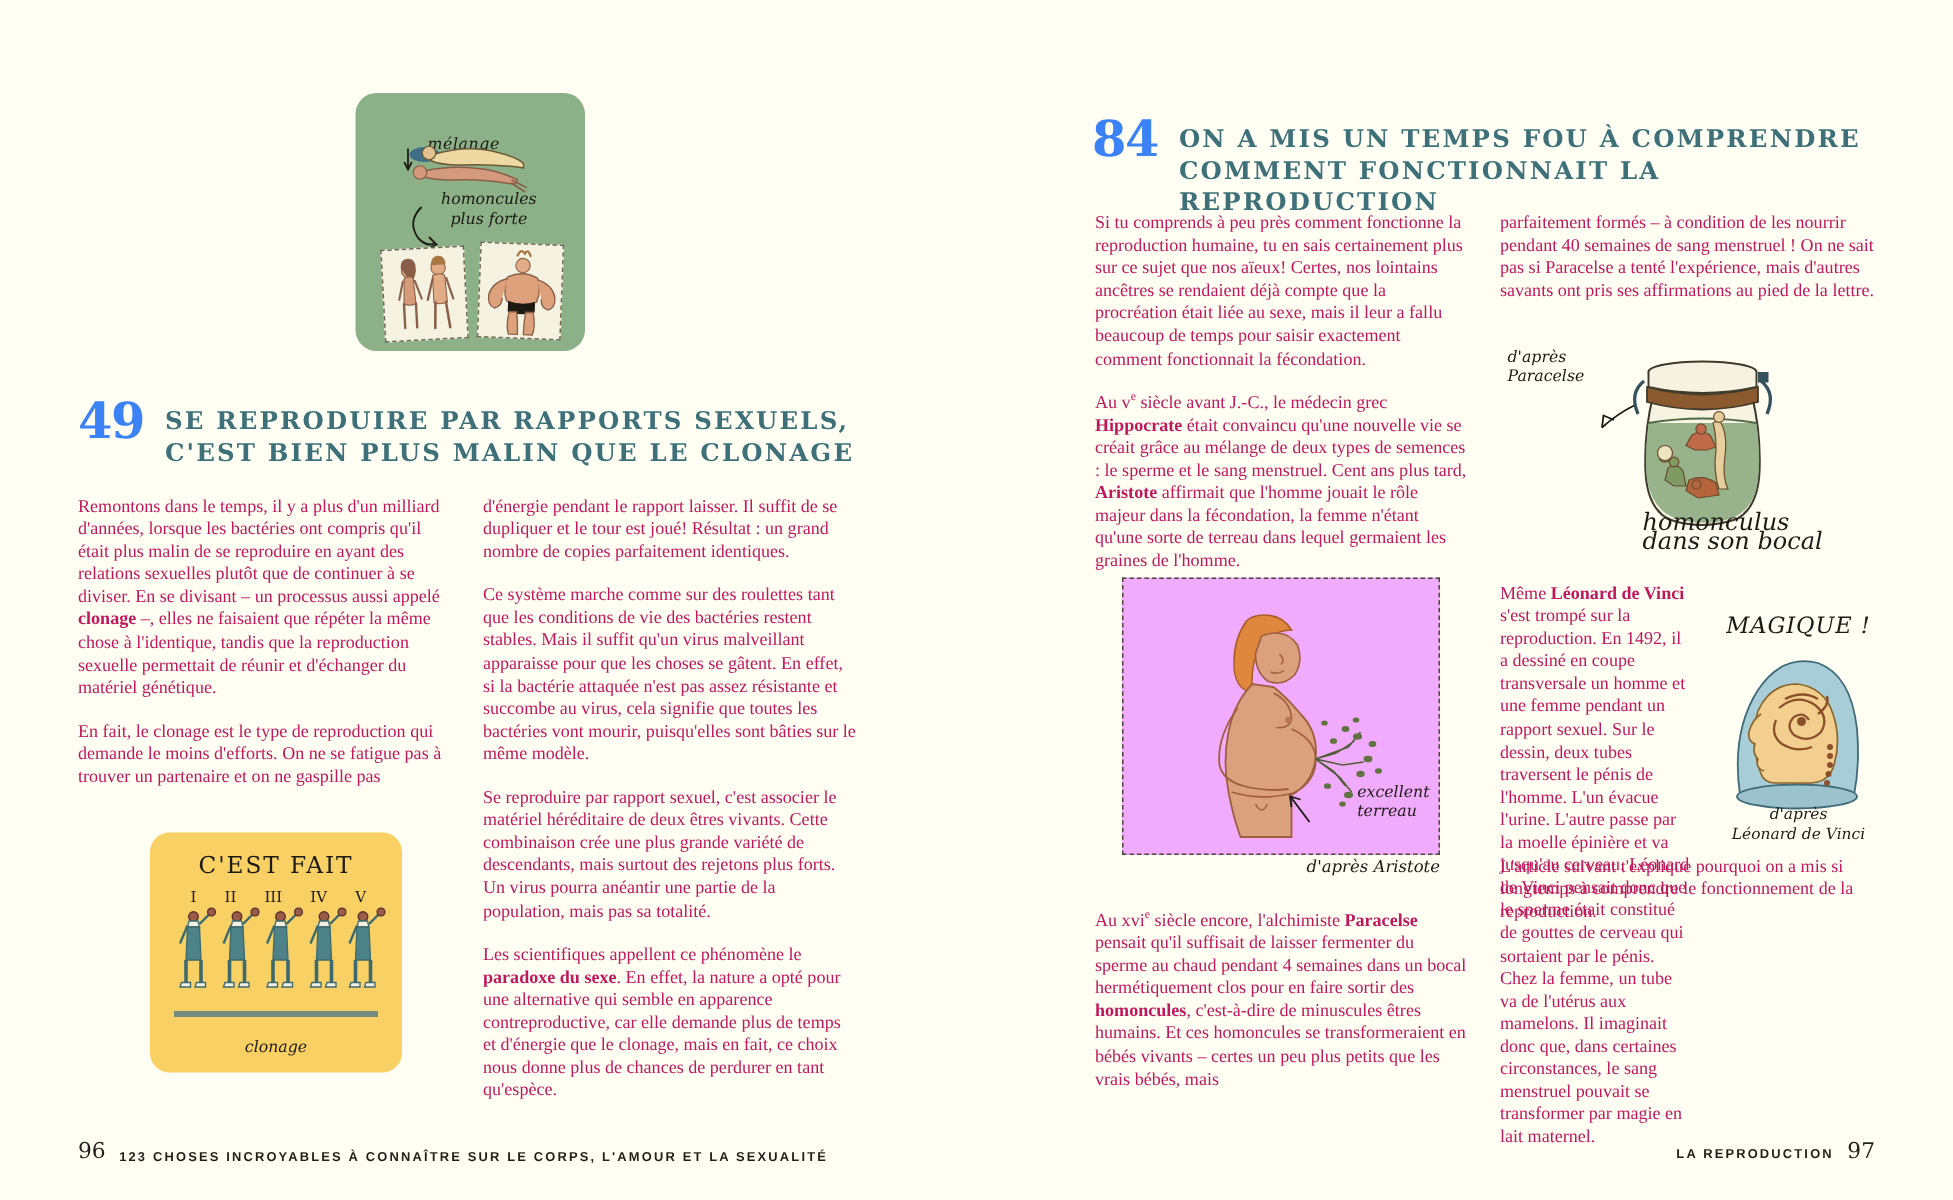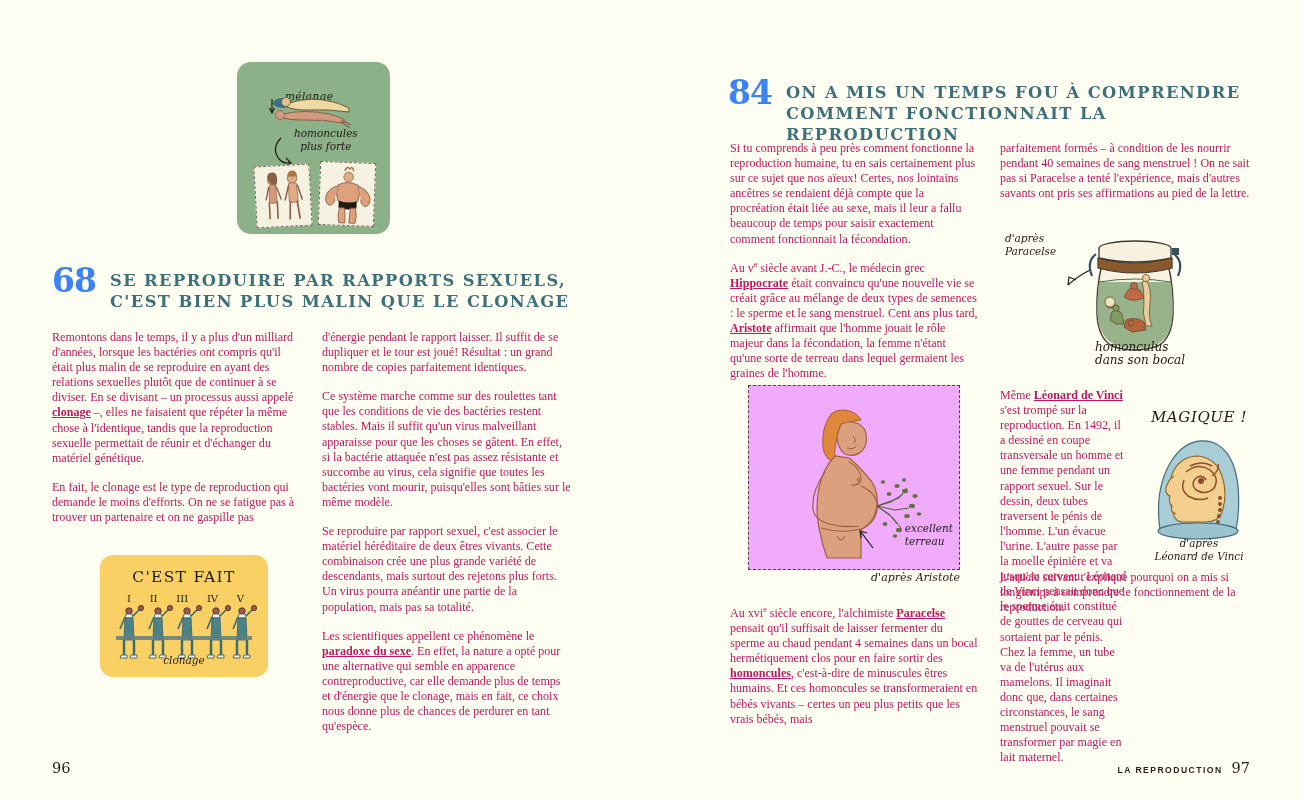--- a/index.html
+++ b/index.html
@@ -50,21 +50,21 @@
   .col {
     position: absolute;
     font-family: "Liberation Serif", serif;
     font-size: 12.05px;
     line-height: 15.1px;
     color: #be185d;
     text-align: left;
   }
   .col p { margin: 0 0 14px 0; }
   .col p:last-child { margin-bottom: 0; }
-  .col b { font-weight: bold; text-decoration: underline; }
+  .col b { font-weight: bold; }
   sup { font-size: 8px; vertical-align: super; line-height: 0; }
 
   
   .footer {
     position: absolute;
     bottom: 24px;
     display: flex;
     align-items: baseline;
     gap: 9px;
     font-family: "Liberation Sans", sans-serif;
@@ -110,21 +110,21 @@
     background: #f6f2e2;
     border: 1.4px dashed #6e6a58;
   }
   .pf1 { left: 18px; top: 103px; width: 56px; height: 62px; transform: rotate(-3deg); }
   .pf2 { left: 82px; top: 100px; width: 56px; height: 64px; transform: rotate(2.2deg); }
 
   
   .yellow-card {
     position: absolute;
     left: 100px; top: 555px;
-    width: 168px; height: 122px;
+    width: 168px; height: 160px;
     background: #f8d064;
     border-radius: 13px;
   }
   .cef-title {
     position: absolute; top: 13px; left: 0; right: 0;
     text-align: center;
     font-family: "DejaVu Serif", serif;
     font-size: 15.5px; letter-spacing: 1.3px; color: #1d1a14;
   }
   .roman-row {
@@ -155,21 +155,21 @@
   }
   .excellent-label {
     position: absolute; right: 6px; bottom: 22px;
     font-size: 10.5px; line-height: 12.5px; text-align: left;
     white-space: pre-line;
   }
 
   
   .jar-box { position: absolute; left: 1000px; top: 228px; width: 255px; height: 150px; }
   .jar-apres { position: absolute; left: 5px; top: 4px; font-size: 10.5px; line-height: 12.5px; white-space: pre-line; }
-  .jar-caption { position: absolute; left: 95px; top: 113px; font-size: 12px; line-height: 13px; white-space: pre-line; }
+  .jar-caption { position: absolute; left: 95px; top: 113px; font-size: 16px; line-height: 13px; white-space: pre-line; }
 
   
   .mag-box { position: absolute; left: 1140px; top: 392px; width: 118px; height: 170px; }
   .mag-title {
     position: absolute; top: 16px; left: 0; right: 0; text-align: center;
     font-family: "DejaVu Serif", serif; font-size: 15px; letter-spacing: .6px; color: #1d1a14;
   }
   .mag-caption {
     position: absolute; bottom: 0; left: 0; right: 0; text-align: center;
     font-size: 10.3px; line-height: 12.5px; white-space: pre-line;
@@ -227,21 +227,21 @@
         <path d="M18 23 Q8 26 6 34 Q5 41 10 43 Q15 42 15 36" fill="#dda27c" stroke="#8a5f49" stroke-width=".9"></path>
         <path d="M38 23 Q48 26 50 34 Q51 41 46 43 Q41 42 41 36" fill="#dda27c" stroke="#8a5f49" stroke-width=".9"></path>
         <path d="M19 38 Q28 41 37 38 L37 45 Q28 48 19 45 Z" fill="#1d1a14"></path>
         <path d="M20 45 Q18 54 20 60 L26 60 Q26 52 25 45 Z" fill="#dda27c" stroke="#8a5f49" stroke-width=".9"></path>
         <path d="M36 45 Q38 54 36 60 L30 60 Q30 52 31 45 Z" fill="#dda27c" stroke="#8a5f49" stroke-width=".9"></path>
       </svg>
     </div>
   </div>
 
   <div class="article-head" style="left:52px; top:266px; width:520px;">
-    <div class="art-num">68</div>
+    <div class="art-num">49</div>
     <div class="art-title">SE REPRODUIRE PAR RAPPORTS SEXUELS,
 C'EST BIEN PLUS MALIN QUE LE CLONAGE</div>
   </div>
 
   <div class="col" style="left:52px; top:330px; width:248px;">
     <p><span>Remontons dans le temps, il y a plus d'un milliard d'années, lorsque les bactéries ont compris qu'il était plus malin de se reproduire en ayant des relations sexuelles plutôt que de continuer à se diviser. En se divisant – un processus aussi appelé </span><b>clonage</b><span> –, elles ne faisaient que répéter la même chose à l'identique, tandis que la reproduction sexuelle permettait de réunir et d'échanger du matériel génétique.</span></p>
     <p>En fait, le clonage est le type de reproduction qui demande le moins d'efforts. On ne se fatigue pas à trouver un partenaire et on ne gaspille pas</p>
   </div>
 
   <div class="yellow-card">
@@ -319,20 +319,21 @@
 
   <div class="col" style="left:322px; top:330px; width:250px;">
     <p>d'énergie pendant le rapport laisser. Il suffit de se dupliquer et le tour est joué! Résultat : un grand nombre de copies parfaitement identiques.</p>
     <p>Ce système marche comme sur des roulettes tant que les conditions de vie des bactéries restent stables. Mais il suffit qu'un virus malveillant apparaisse pour que les choses se gâtent. En effet, si la bactérie attaquée n'est pas assez résistante et succombe au virus, cela signifie que toutes les bactéries vont mourir, puisqu'elles sont bâties sur le même modèle.</p>
     <p>Se reproduire par rapport sexuel, c'est associer le matériel héréditaire de deux êtres vivants. Cette combinaison crée une plus grande variété de descendants, mais surtout des rejetons plus forts. Un virus pourra anéantir une partie de la population, mais pas sa totalité.</p>
     <p><span>Les scientifiques appellent ce phénomène le </span><b>paradoxe du sexe</b><span>. En effet, la nature a opté pour une alternative qui semble en apparence contreproductive, car elle demande plus de temps et d'énergie que le clonage, mais en fait, ce choix nous donne plus de chances de perdurer en tant qu'espèce.</span></p>
   </div>
 
   <div class="footer footer-left">
     <span class="footer-num">96</span>
+    <span class="footer-text">123 choses incroyables à connaître sur le corps, l'amour et la sexualité</span>
   </div>
 
   <div class="article-head" style="left:728px; top:78px; width:530px;">
     <div class="art-num">84</div>
     <div class="art-title">ON A MIS UN TEMPS FOU À COMPRENDRE
 COMMENT FONCTIONNAIT LA REPRODUCTION</div>
   </div>
 
   <div class="col" style="left:730px; top:141px; width:248px;">
     <p>Si tu comprends à peu près comment fonctionne la reproduction humaine, tu en sais certainement plus sur ce sujet que nos aïeux! Certes, nos lointains ancêtres se rendaient déjà compte que la procréation était liée au sexe, mais il leur a fallu beaucoup de temps pour saisir exactement comment fonctionnait la fécondation.</p>

